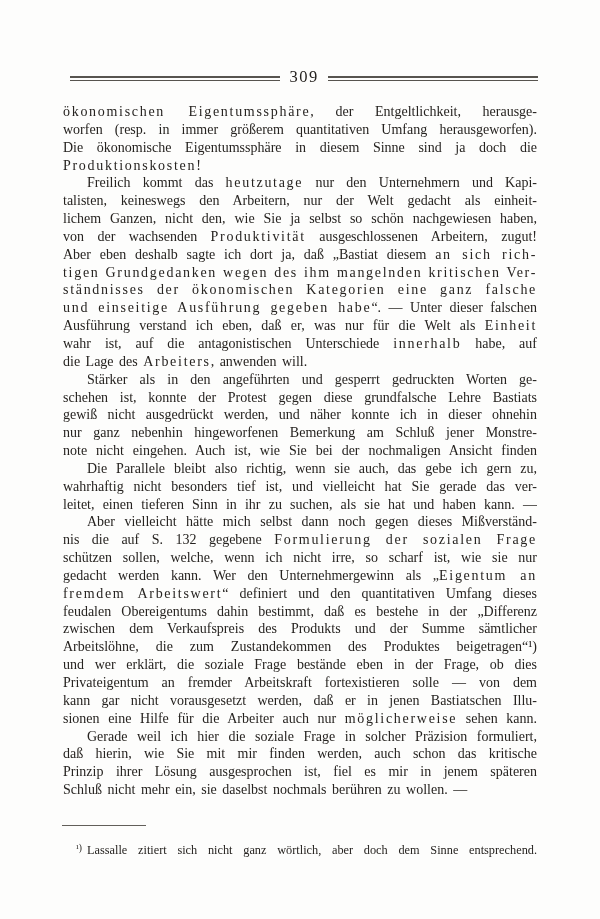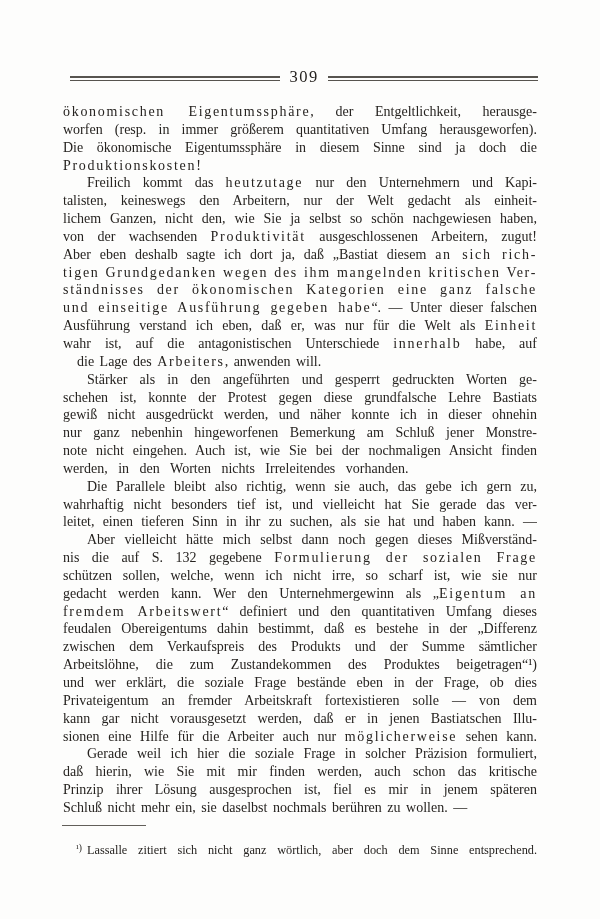--- a/index.html
+++ b/index.html
@@ -88,29 +88,28 @@
         <div class="line j indent"><span>Freilich kommt das </span><span class="sp">heutzutage</span><span> nur den Unternehmern und Kapi-</span></div>
         <div class="line j"><span>talisten, keineswegs den Arbeitern, nur der Welt gedacht als einheit-</span></div>
         <div class="line j"><span>lichem Ganzen, nicht den, wie Sie ja selbst so schön nachgewiesen haben,</span></div>
         <div class="line j"><span>von der wachsenden </span><span class="sp">Produktivität</span><span> ausgeschlossenen Arbeitern, zugut!</span></div>
         <div class="line j"><span>Aber eben deshalb sagte ich dort ja, daß „Bastiat diesem </span><span class="sp">an sich rich-</span></div>
         <div class="line j"><span class="sp">tigen Grundgedanken wegen des ihm mangelnden kritischen Ver-</span></div>
         <div class="line j"><span class="sp">ständnisses der ökonomischen Kategorien eine ganz falsche</span></div>
         <div class="line j"><span class="sp">und einseitige Ausführung gegeben habe</span><span>“. — Unter dieser falschen</span></div>
         <div class="line j"><span>Ausführung verstand ich eben, daß er, was nur für die Welt als </span><span class="sp">Einheit</span></div>
         <div class="line j"><span>wahr ist, auf die antagonistischen Unterschiede </span><span class="sp">innerhalb</span><span> habe, auf</span></div>
-        <div class="line nj" style="word-spacing: 2px; margin-left: 14px;"><span>die Lage des </span><span class="sp">Arbeiters</span><span>, anwenden will.</span></div>
+        <div class="line nj" style="word-spacing: 2px;"><span>die Lage des </span><span class="sp">Arbeiters</span><span>, anwenden will.</span></div>
       </div>
       <div>
         <div class="line j indent"><span>Stärker als in den angeführten und gesperrt gedruckten Worten ge-</span></div>
         <div class="line j"><span>schehen ist, konnte der Protest gegen diese grundfalsche Lehre Bastiats</span></div>
         <div class="line j"><span>gewiß nicht ausgedrückt werden, und näher konnte ich in dieser ohnehin</span></div>
         <div class="line j"><span>nur ganz nebenhin hingeworfenen Bemerkung am Schluß jener Monstre-</span></div>
         <div class="line j"><span>note nicht eingehen. Auch ist, wie Sie bei der nochmaligen Ansicht finden</span></div>
-        <div class="line nj" style="word-spacing: 7px;"><span>werden, in den Worten nichts Irreleitendes vorhanden.</span></div>
       </div>
       <div>
         <div class="line j indent"><span>Die Parallele bleibt also richtig, wenn sie auch, das gebe ich gern zu,</span></div>
         <div class="line j"><span>wahrhaftig nicht besonders tief ist, und vielleicht hat Sie gerade das ver-</span></div>
         <div class="line j"><span>leitet, einen tieferen Sinn in ihr zu suchen, als sie hat und haben kann. —</span></div>
       </div>
       <div>
         <div class="line j indent"><span>Aber vielleicht hätte mich selbst dann noch gegen dieses Mißverständ-</span></div>
         <div class="line j"><span>nis die auf S. 132 gegebene </span><span class="sp">Formulierung der sozialen Frage</span></div>
         <div class="line j"><span>schützen sollen, welche, wenn ich nicht irre, so scharf ist, wie sie nur</span></div>

